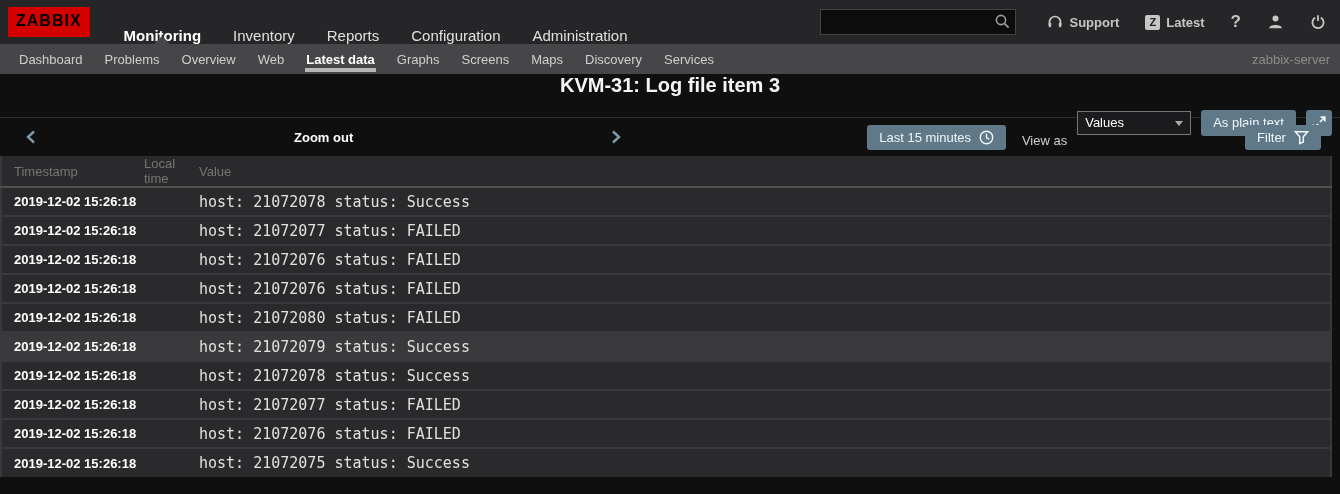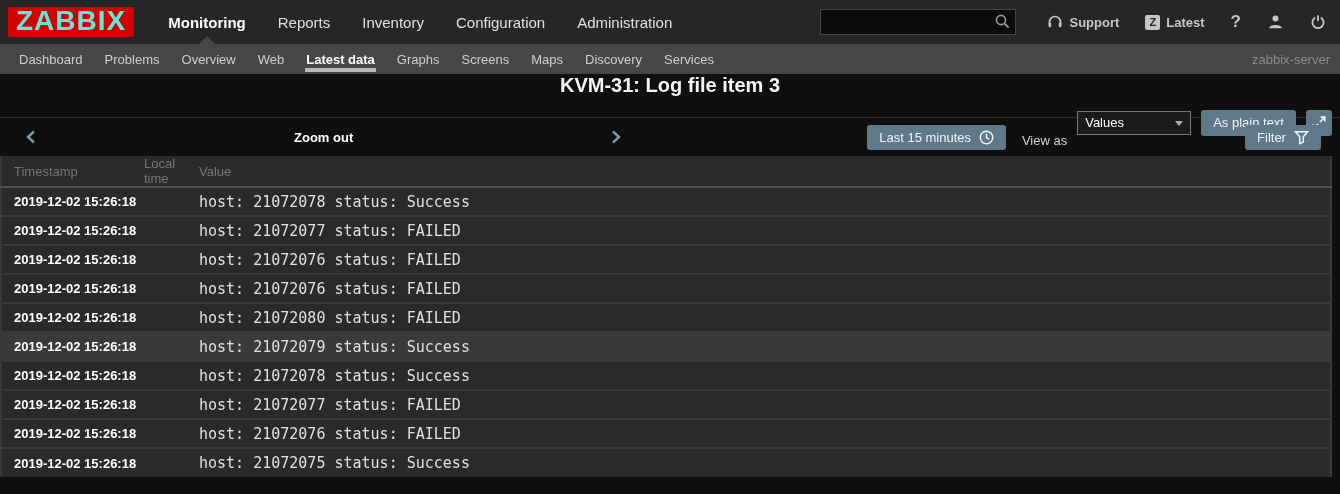--- a/index.html
+++ b/index.html
@@ -14,24 +14,24 @@
   }
   *{margin:0;padding:0;box-sizing:border-box;}
   html,body{width:1340px;height:494px;overflow:hidden;}
   body{
     background:var(--page-bg);
     font-family:"Liberation Sans","DejaVu Sans",sans-serif;
     font-size:13px;color:#dcdcdc;
   }
   
   .topbar{height:44px;background:var(--topbar-bg);display:flex;align-items:center;padding:0 10px 0 8px;position:relative;}
-  .logo{background:var(--brand-red);color:#5eead4;font-weight:bold;font-size:28px;letter-spacing:1px;
+  .logo{background:var(--brand-red);color:#000000;font-weight:bold;font-size:16px;letter-spacing:1px;
         padding:2px 8px 4px 8px;line-height:24px;cursor:pointer;}
   .topnav{display:flex;list-style:none;margin-left:18px;height:44px;}
-  .topnav li{position:relative;display:flex;align-items:center;padding:0 16px;font-size:15px;color:#e0e0e0;cursor:pointer;}
+  .topnav li{position:relative;display:flex;align-items:flex-end;padding:0 16px;font-size:15px;color:#e0e0e0;cursor:pointer;}
   .topnav li.active{color:#fff;font-weight:bold;}
   .nav-caret{position:absolute;bottom:0;left:50%;margin-left:-8px;width:0;height:0;
              border-left:8px solid transparent;border-right:8px solid transparent;border-bottom:8px solid var(--subnav-bg);}
   .topbar-right{margin-left:auto;display:flex;align-items:center;gap:0;}
   .searchbox{position:relative;width:196px;height:26px;margin-right:18px;}
   .searchbox input{width:100%;height:100%;background:#0c0c0c;border:1px solid #444;color:#ddd;
                    padding:0 28px 0 8px;font-size:13px;outline:none;}
   .searchbox .mag{position:absolute;right:5px;top:4px;}
   .ticon{display:flex;align-items:center;gap:6px;color:#c6c6c6;font-weight:bold;font-size:13px;
          padding:0 13px;cursor:pointer;white-space:nowrap;}
@@ -81,24 +81,24 @@
 <body>
 
 <header class="topbar">
   <div class="logo">ZABBIX</div>
   <ul class="topnav">
     <li class="active">
       <span>Monitoring</span>
       <span class="nav-caret"></span>
     </li>
     <li>
+        <span>Inventory</span>
+      </li>
+    <li>
         <span>Reports</span>
-      </li>
-    <li>
-        <span>Inventory</span>
       </li>
     <li>
         <span>Configuration</span>
       </li>
     <li>
         <span>Administration</span>
       </li>
   </ul>
   <div class="topbar-right">
     <div class="searchbox">

